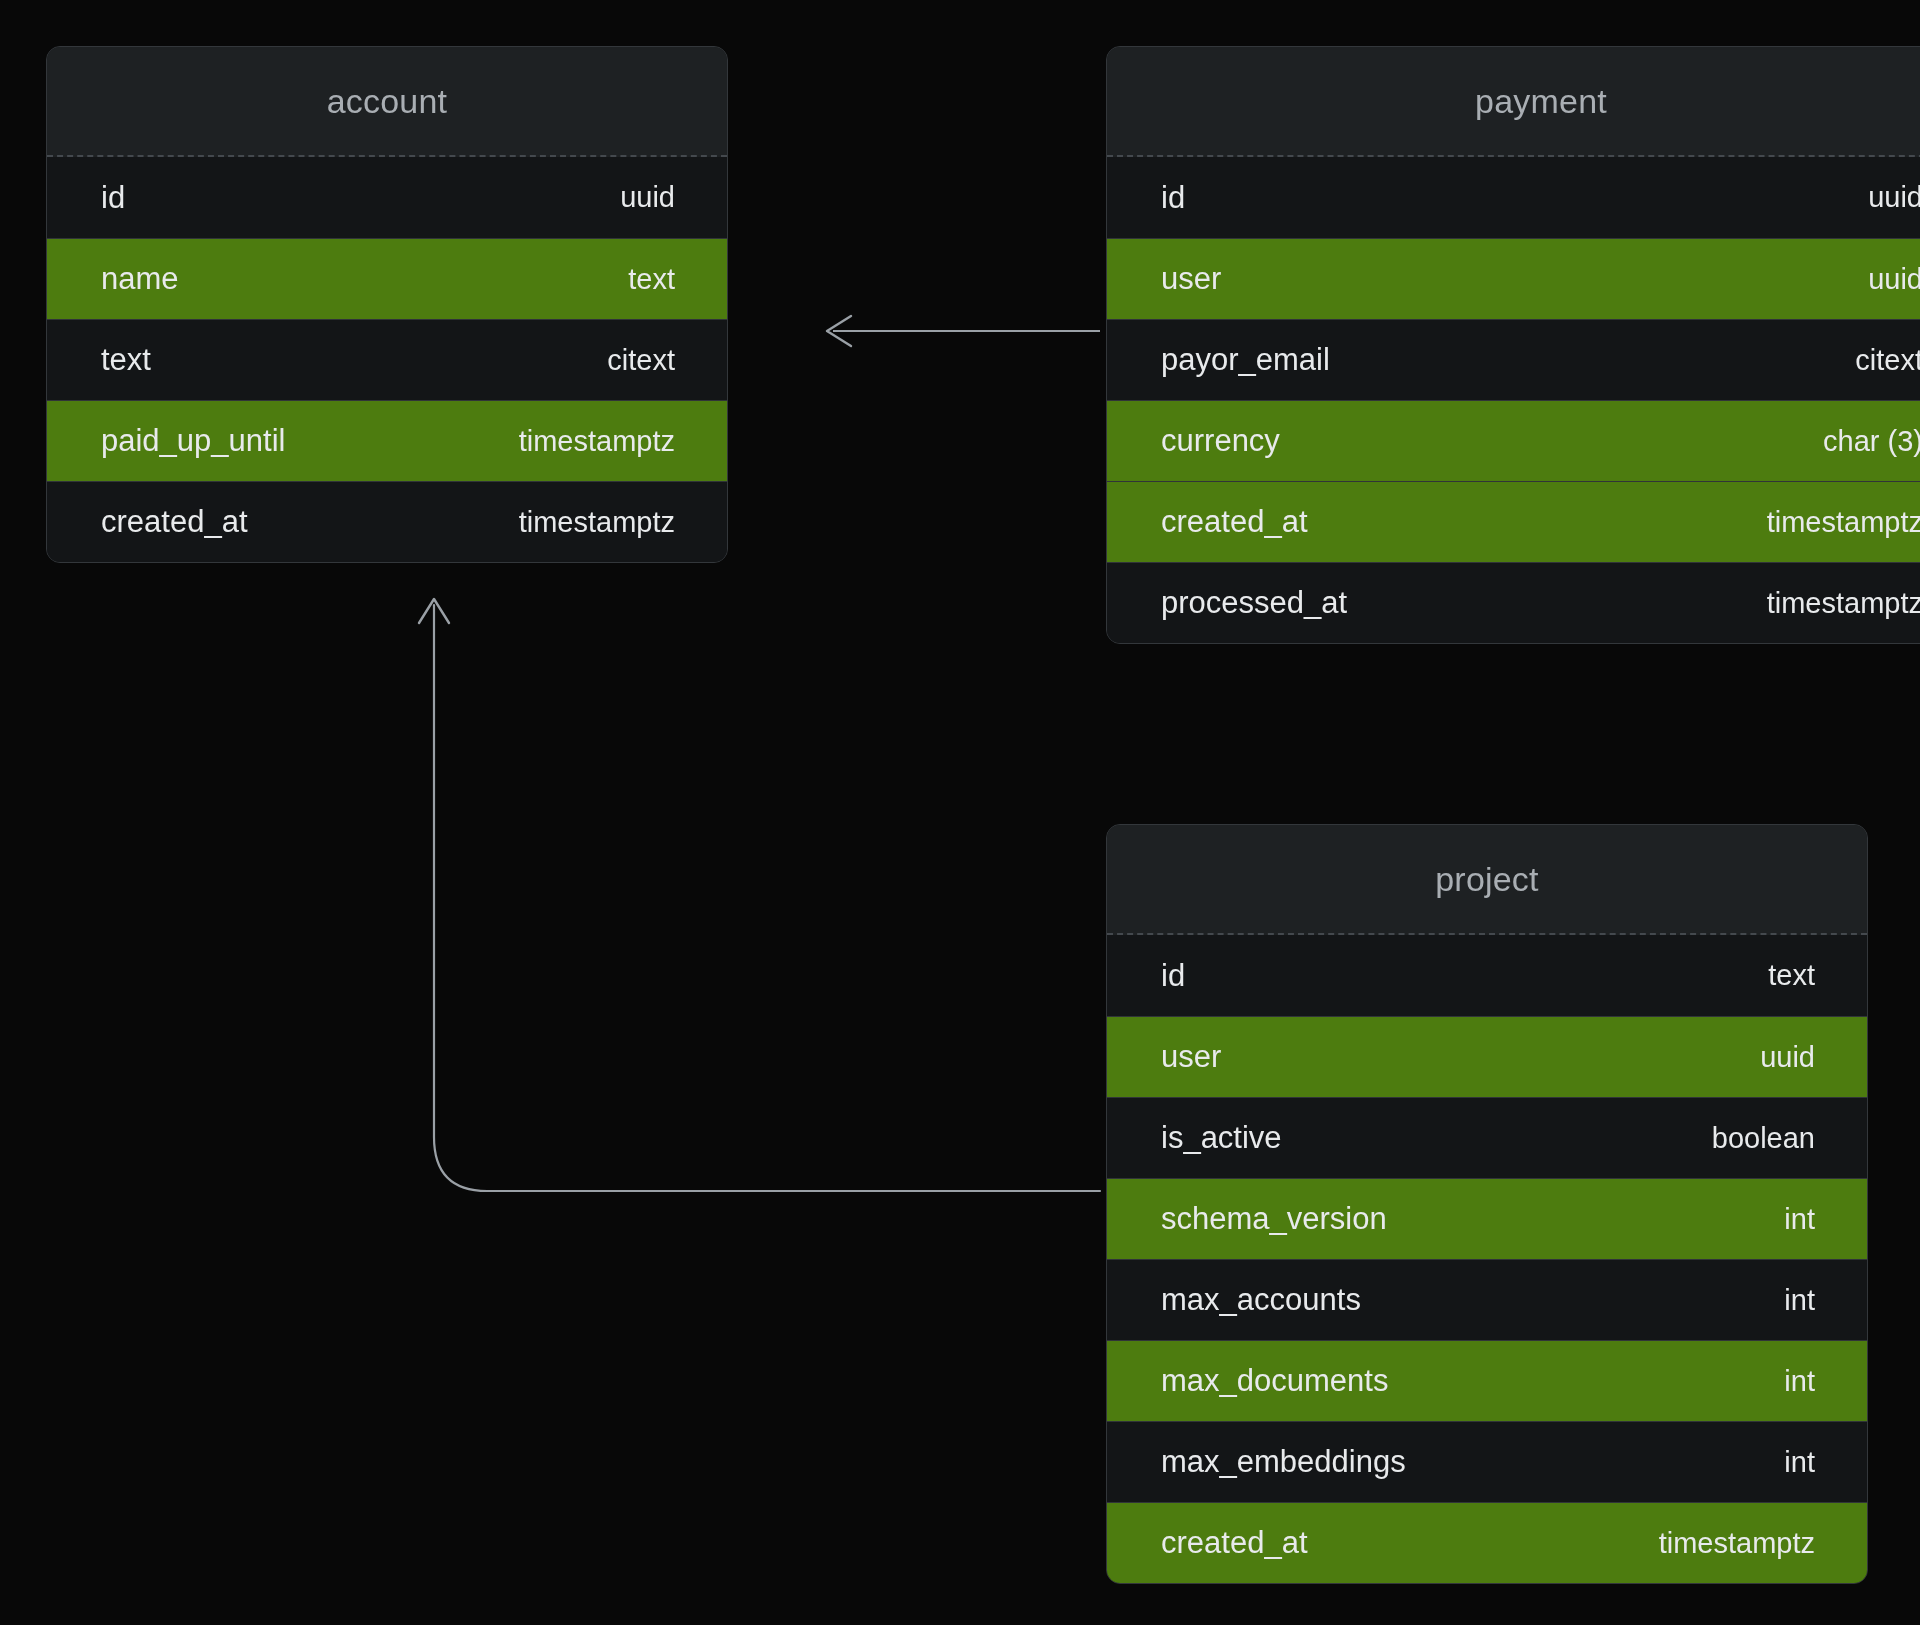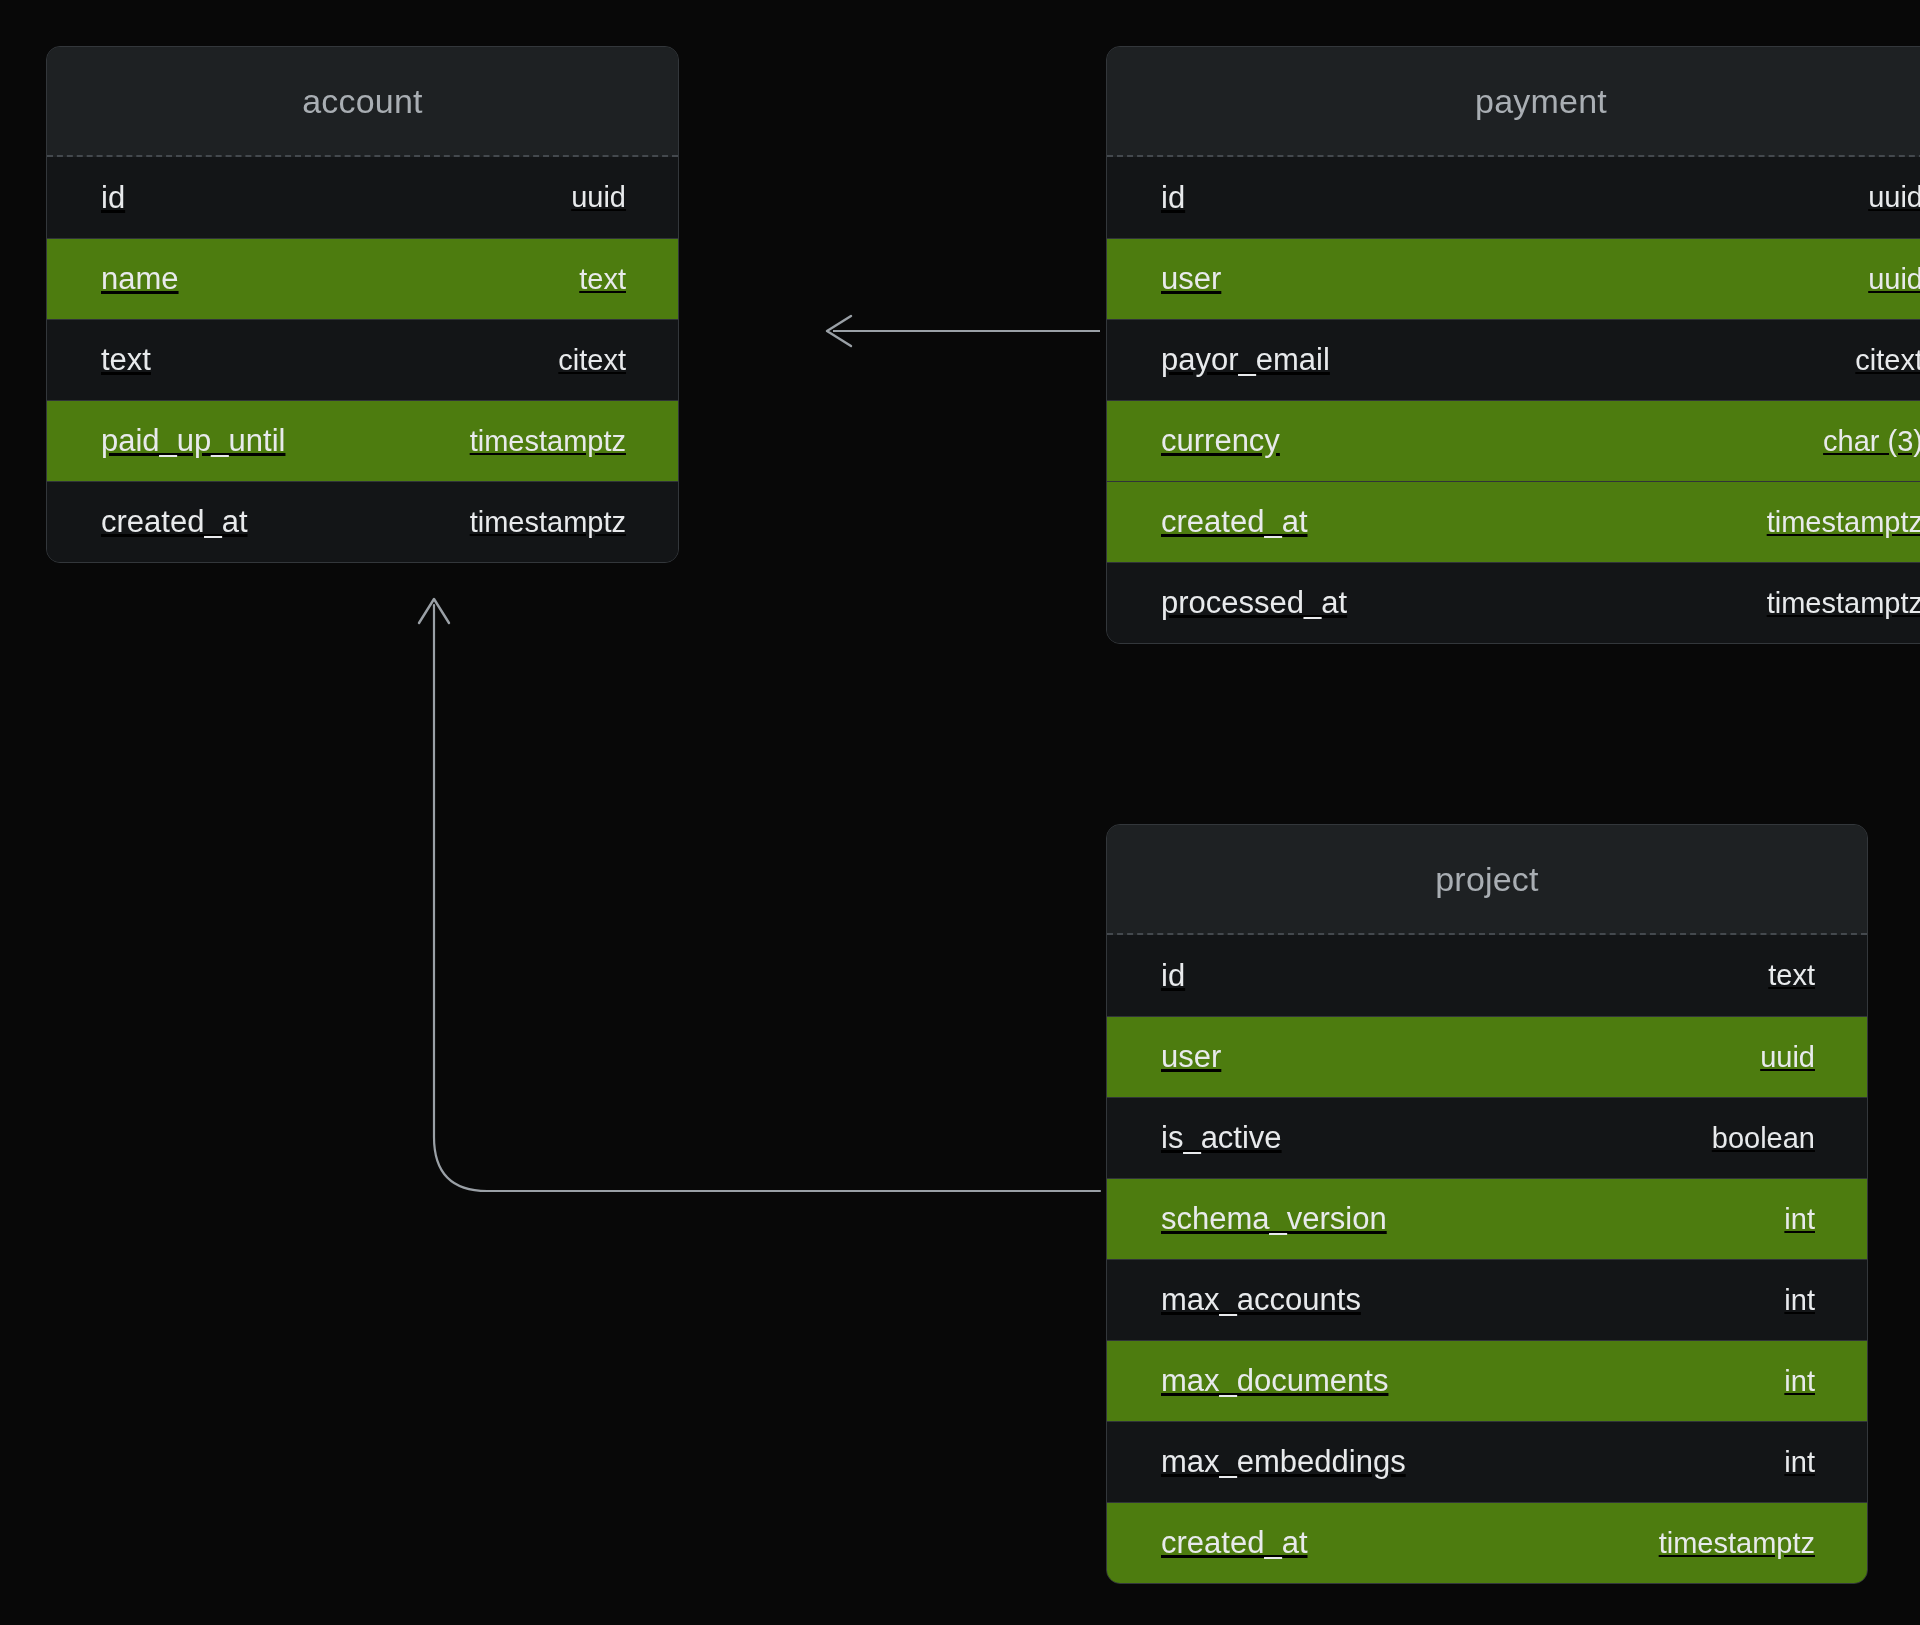--- a/index.html
+++ b/index.html
@@ -69,42 +69,41 @@
 
   .row {
     height: 81px;
     display: flex;
     align-items: center;
     justify-content: space-between;
     padding: 0 52px 0 54px;
     box-sizing: border-box;
     border-top: 1px solid #303438;
     background: #131517;
-    text-decoration: underline;
   }
   .row:first-child { border-top: none; }
   .row.alt { background: #4d7c0f; }
 
   .row-name {
     font-size: 31px;
     color: #e8eaec;
     font-weight: 400;
     white-space: nowrap;
   }
 
   .row-type {
     font-size: 29px;
     color: #e8eaec;
     font-weight: 400;
     white-space: nowrap;
     text-align: right;
   }
 
   
-  #entity-account  { left: 46px;  top: 46px;   width: 633px;  }
+  #entity-account  { left: 46px;  top: 46px;   width: 682px;  }
   #entity-payment  { left: 1106px; top: 46px;  width: 870px;  }
   #entity-project  { left: 1106px; top: 824px; width: 762px;  }
 </style>
 </head>
 <body>
 
 <div id="canvas">
 
   <svg id="edges" viewBox="0 0 1920 1625" width="1920" height="1625">
 

